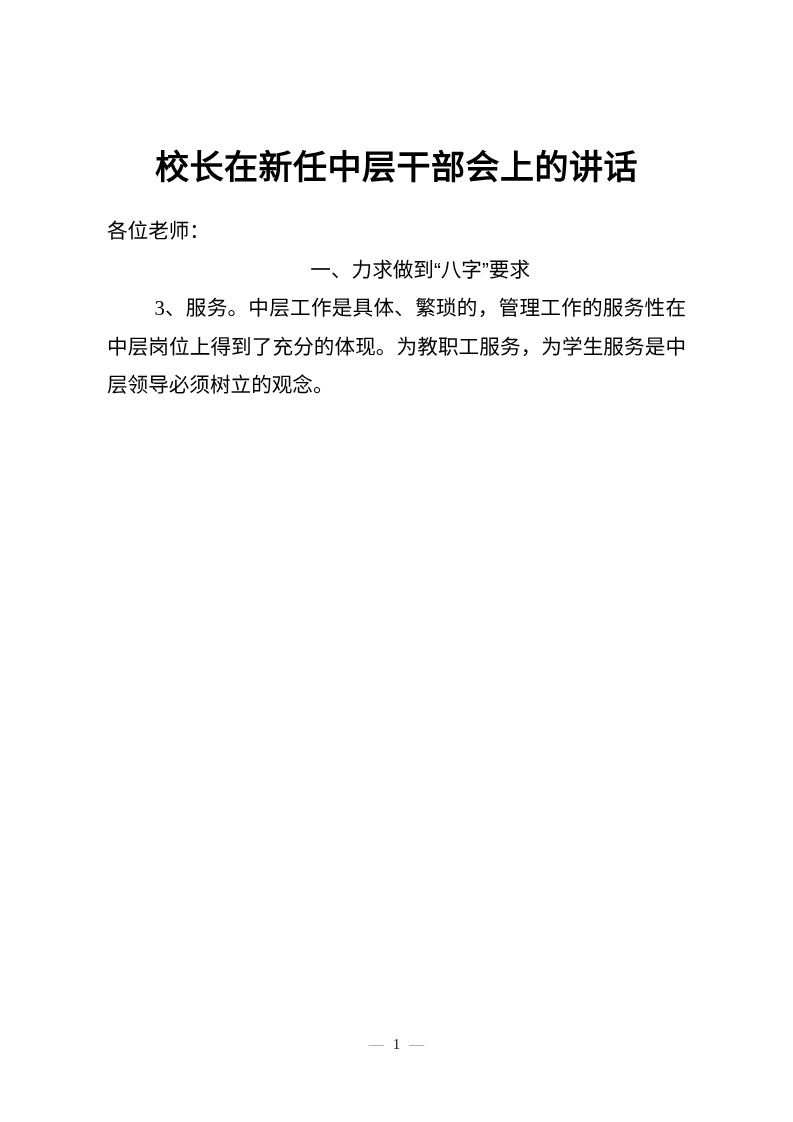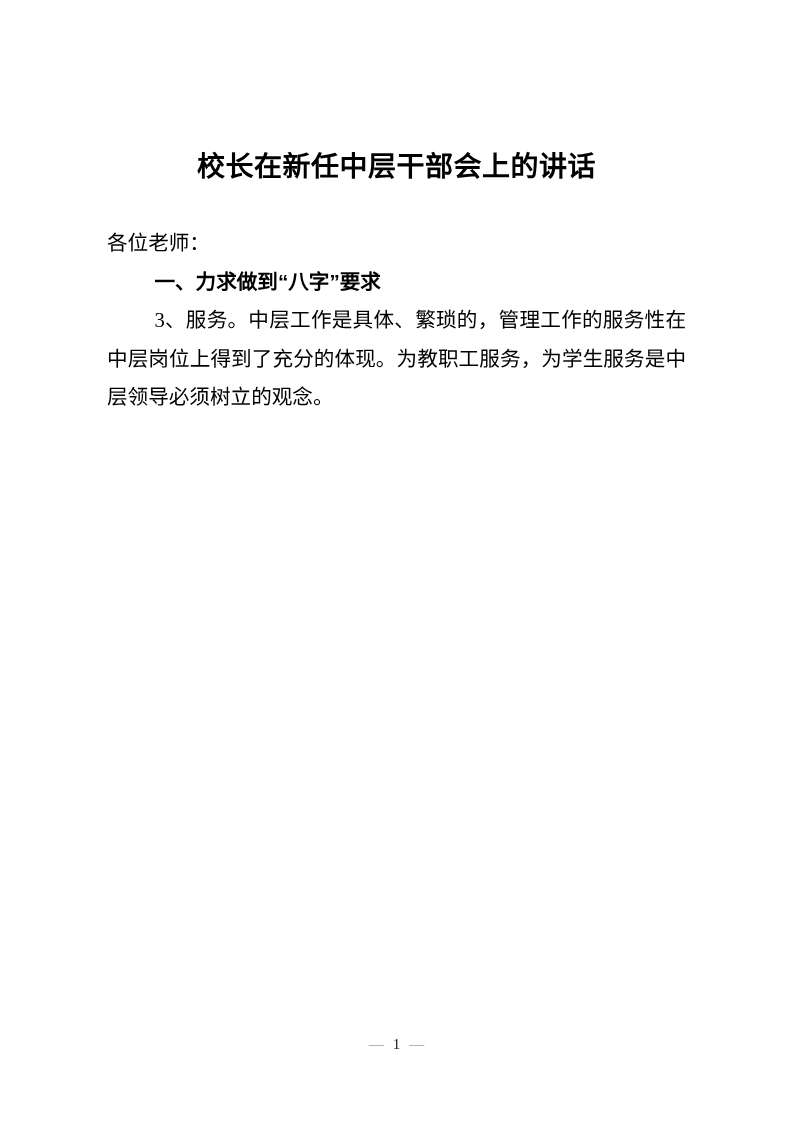--- a/index.html
+++ b/index.html
@@ -22,47 +22,47 @@
   }
   .doc-title {
     position: absolute;
     left: 0;
     right: 0;
     top: 145px;
     margin: 0;
     text-align: center;
     font-family: "Liberation Sans", "DejaVu Sans", sans-serif;
     font-weight: 700;
-    font-size: 28px;
+    font-size: 34px;
     line-height: 44px;
     letter-spacing: 0.5px;
   }
   .content {
     position: absolute;
     left: 107px;
-    top: 224px;
+    top: 212px;
     width: 579px;
   }
   .para {
     margin: 0;
     font-size: 20.6px;
     line-height: 38.5px;
     text-align: justify;
     text-justify: inter-ideograph;
     text-indent: 2.3em;
     word-break: break-all;
     line-break: strict;
   }
   .salutation {
     text-indent: 0;
   }
   .section-heading {
     font-family: "Liberation Sans", "DejaVu Sans", sans-serif;
-    font-weight: 700;
-    text-align: left;
+    font-weight: 400;
+    text-align: center;
   }
   .footer {
     position: absolute;
     left: 0;
     right: 0;
     top: 1034px;
     text-align: center;
     font-size: 15px;
     line-height: 20px;
   }

